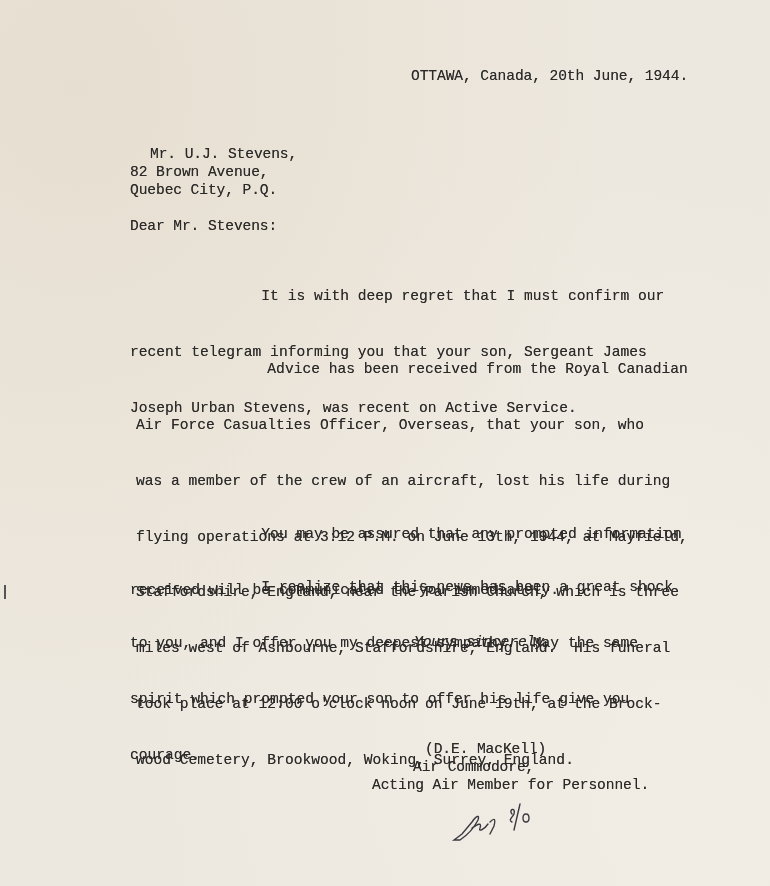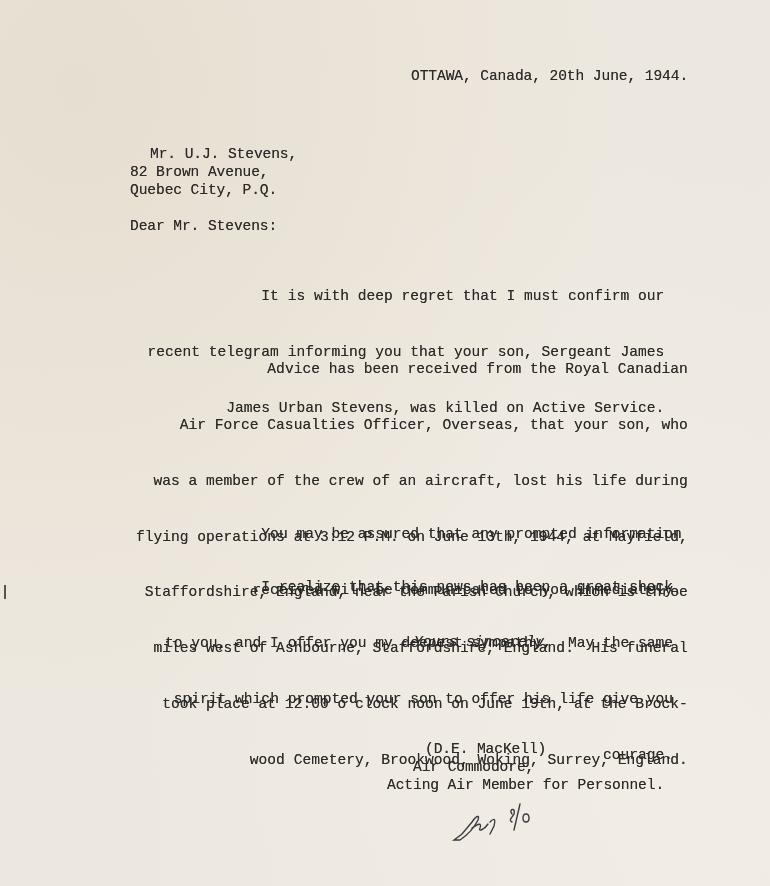--- a/index.html
+++ b/index.html
@@ -16,21 +16,21 @@
     }
     .page { position: absolute; inset: 0; }
     .line {
       position: absolute;
       font-size: 14.6px;
       line-height: 18.6px;
       white-space: pre;
       letter-spacing: -0.1px;
       text-shadow: 0 0 0.4px rgba(30,30,30,0.6);
     }
-    .para { position: absolute; font-size: 14.6px; line-height: 18.6px; white-space: pre; text-shadow: 0 0 0.4px rgba(30,30,30,0.6); text-align: right; }
+    .para { position: absolute; font-size: 14.6px; line-height: 18.6px; white-space: pre; text-shadow: 0 0 0.4px rgba(30,30,30,0.6); }
     .para div { height: 18.6px; }
     .sig-mark {
       position: absolute; left: 450px; top: 800px;
       width: 100px; height: 45px;
     }
     .edge-mark { position:absolute; left:4px; top:585px; width:2px; height:14px; background:#555; }
   </style>
 </head>
 <body>
 
@@ -40,21 +40,21 @@
 
   <div class="line" style="left:130px; top:145px;padding-left:20px;">Mr. U.J. Stevens,</div>
   <div class="line" style="left:130px; top:163px;">82 Brown Avenue,</div>
   <div class="line" style="left:130px; top:181px;">Quebec City, P.Q.</div>
 
   <div class="line" style="left:130px; top:217px;">Dear Mr. Stevens:</div>
 
   <div class="para" style="left:130px; top:250px;">
     <div>               It is with deep regret that I must confirm our</div>
     <div>recent telegram informing you that your son, Sergeant James</div>
-    <div>James Urban Stevens, was killed on Active Service.</div>
+    <div>Joseph Urban Stevens, was recent on Active Service.</div>
   </div>
 
   <div class="para" style="left:136px; top:323px;">
     <div>               Advice has been received from the Royal Canadian</div>
     <div>Air Force Casualties Officer, Overseas, that your son, who</div>
     <div>was a member of the crew of an aircraft, lost his life during</div>
     <div>flying operations at 3:12 P.M. on June 13th, 1944, at Mayfield,</div>
     <div>Staffordshire, England, near the Parish Church, which is three</div>
     <div>miles west of Ashbourne, Staffordshire, England.  His funeral</div>
     <div>took place at 12:00 o'clock noon on June 19th, at the Brock-</div>
@@ -70,21 +70,21 @@
     <div>               I realize that this news has been a great shock</div>
     <div>to you, and I offer you my deepest sympathy.  May the same</div>
     <div>spirit which prompted your son to offer his life give you</div>
     <div>courage.</div>
   </div>
 
   <div class="line" style="left:414px; top:633px;font-style:italic;">Yours sincerely,</div>
 
   <div class="line" style="left:425px; top:740px;">(D.E. MacKell)</div>
   <div class="line" style="left:413px; top:758px;">Air Commodore,</div>
-  <div class="line" style="left:387px; top:776px;">Acting Air Member for Personnel.</div>
+  <div class="line" style="left:372px; top:776px;">Acting Air Member for Personnel.</div>
 
   <svg class="sig-mark" viewBox="0 0 100 45">
     <path d="M4 40 L12 34 L22 22 C26 16 30 14 28 20 C24 28 16 36 10 40 Z M22 28 C28 24 32 22 30 28 C28 32 34 30 38 24 M40 22 C44 18 46 18 44 26 L40 34" fill="none" stroke="#3a3a40" stroke-width="1.4" stroke-linecap="round"></path>
     <path d="M62 14 C58 10 66 6 64 14 C62 18 58 20 62 22 M70 4 L64 30 M76 14 C72 14 72 22 76 22 C80 22 80 14 76 14" fill="none" stroke="#3a3a40" stroke-width="1.4" stroke-linecap="round"></path>
   </svg>
 
   <div class="edge-mark"></div>
 </div>
 
 </body></html>

